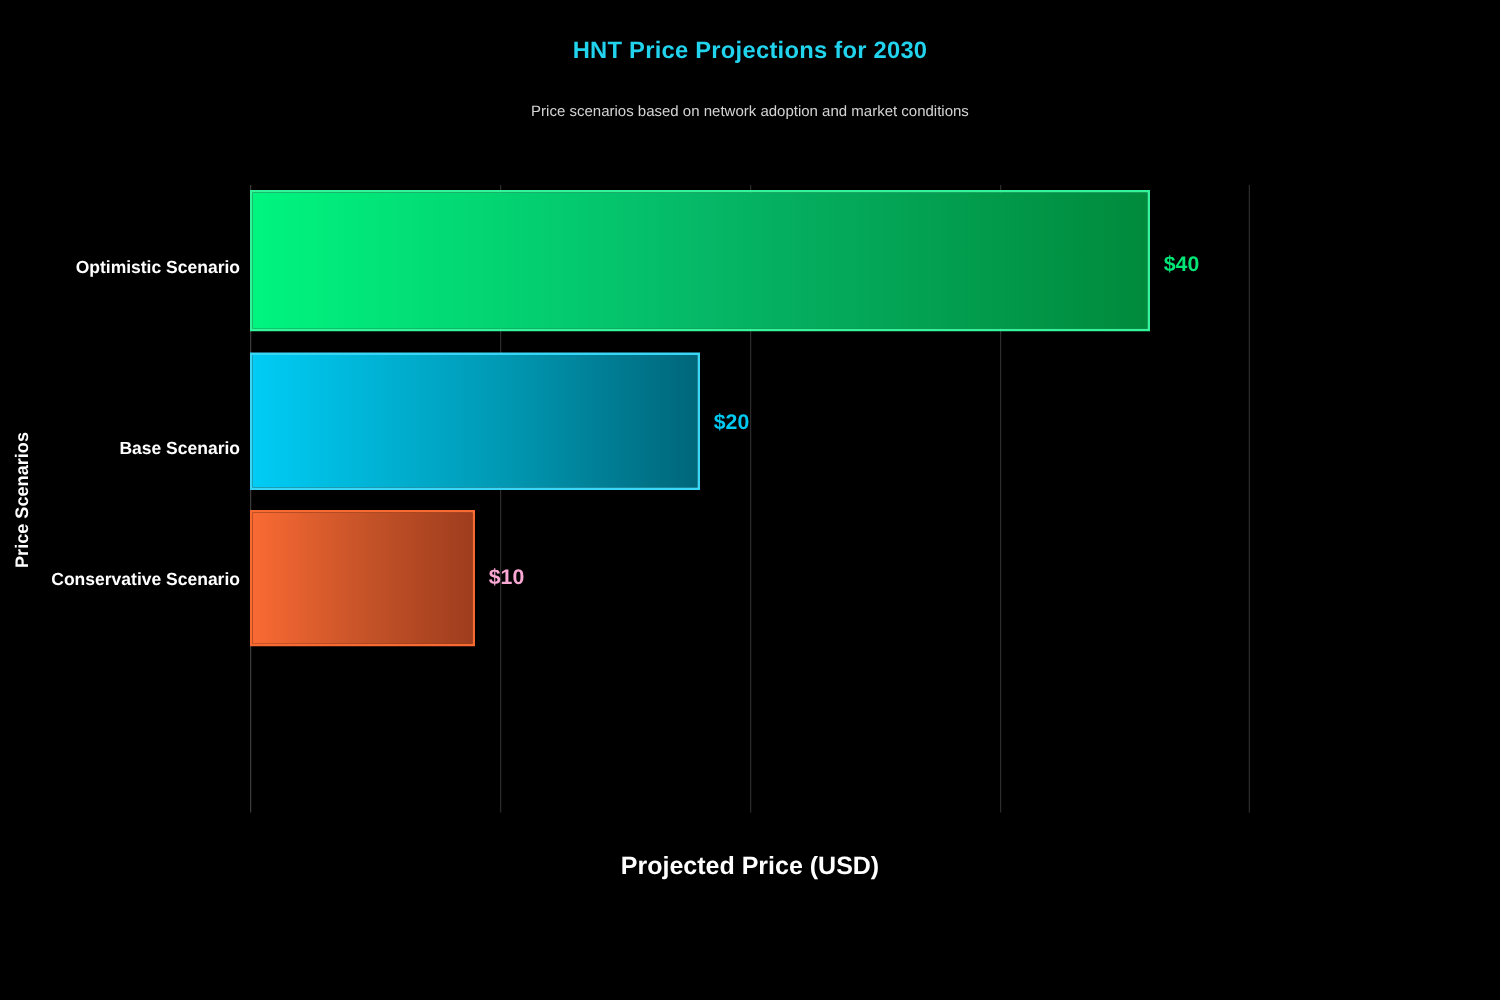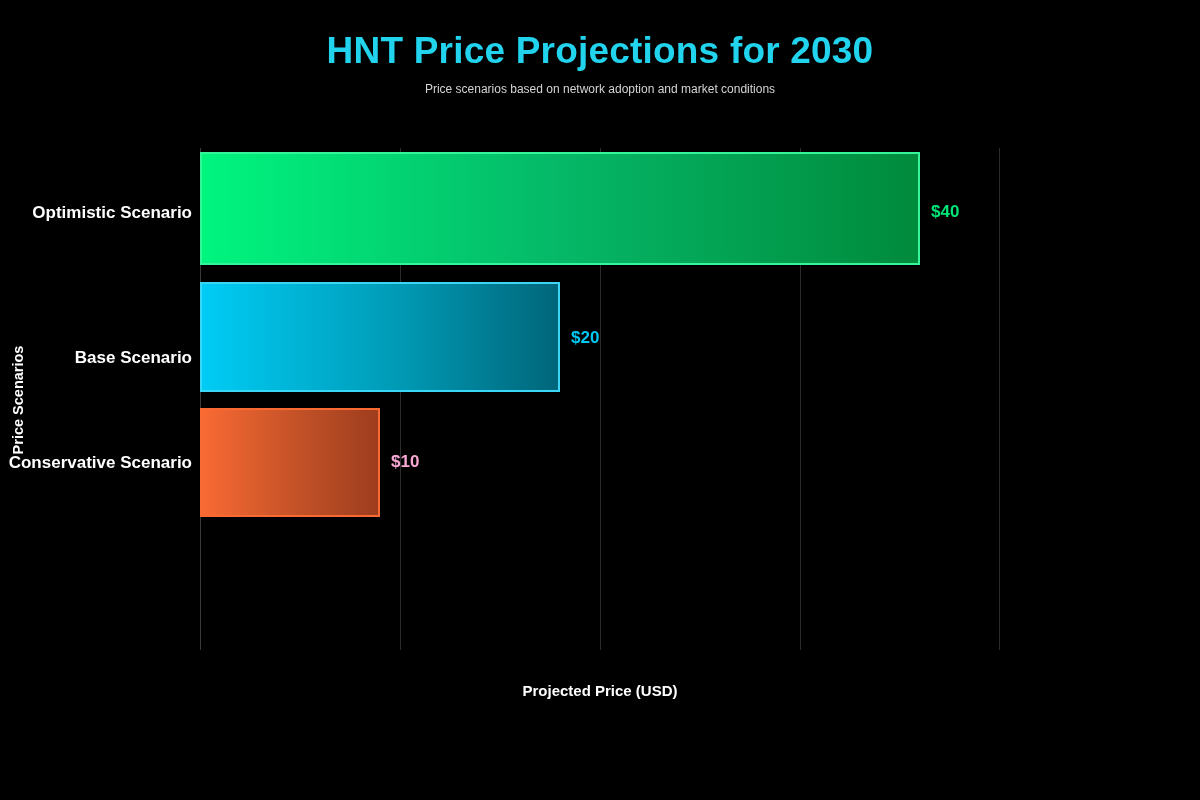--- a/index.html
+++ b/index.html
@@ -19,21 +19,21 @@
     inset: 0;
     background: #000000;
   }
   
   #chart-title {
     position: absolute;
     left: 0;
     top: 30px;
     width: 1200px;
     text-align: center;
-    font-size: 37px;
+    font-size: 19px;
     font-weight: bold;
     color: #22d3ee;
     letter-spacing: 0.2px;
     white-space: nowrap;
   }
   #chart-subtitle {
     position: absolute;
     left: 0;
     top: 82px;
     width: 1200px;
@@ -85,21 +85,21 @@
     position: absolute;
     font-size: 17px;
     font-weight: bold;
     white-space: nowrap;
     transform: translateY(-50%);
   }
   
   .cat-label {
     position: absolute;
     right: 0;
-    font-size: 17px;
+    font-size: 14px;
     font-weight: bold;
     color: #ffffff;
     white-space: nowrap;
     transform: translateY(-50%);
     text-align: center;
   }
   #ytick-labels {
     position: absolute;
     left: 0;
     top: 0;
@@ -117,21 +117,21 @@
     white-space: nowrap;
     transform: translate(-50%, -50%) rotate(-90deg);
     transform-origin: center center;
   }
   #x-axis-title {
     position: absolute;
     left: 200px;
     top: 682px;
     width: 800px;
     text-align: center;
-    font-size: 15px;
+    font-size: 20px;
     font-weight: bold;
     color: #ffffff;
     white-space: nowrap;
   }
 </style>
 </head>
 <body>
 
 <div id="chart-root">
 

